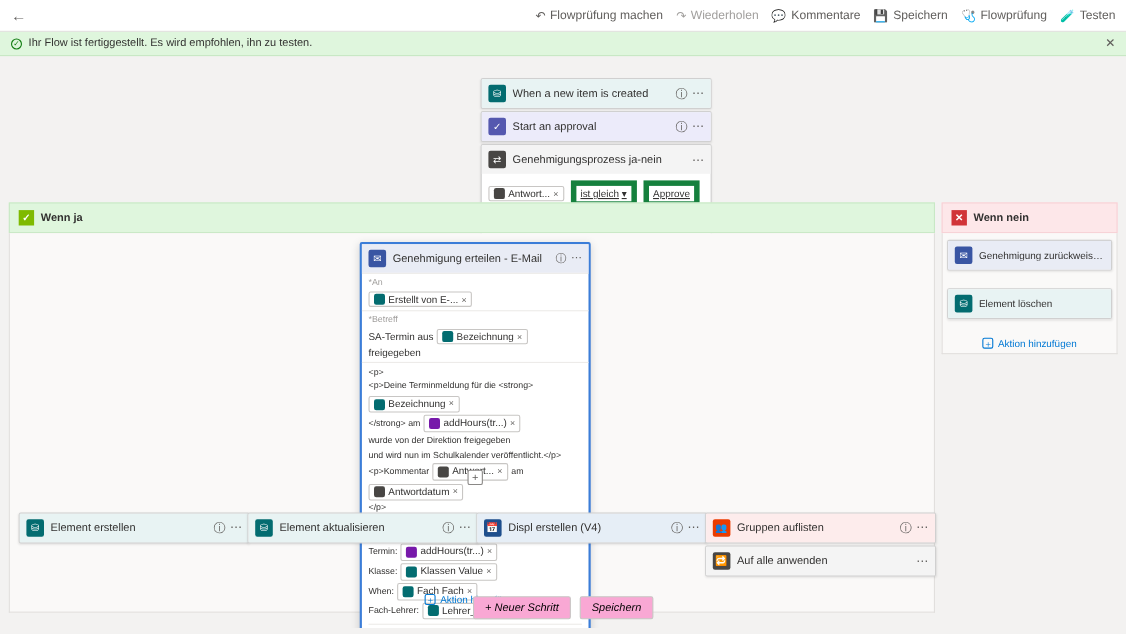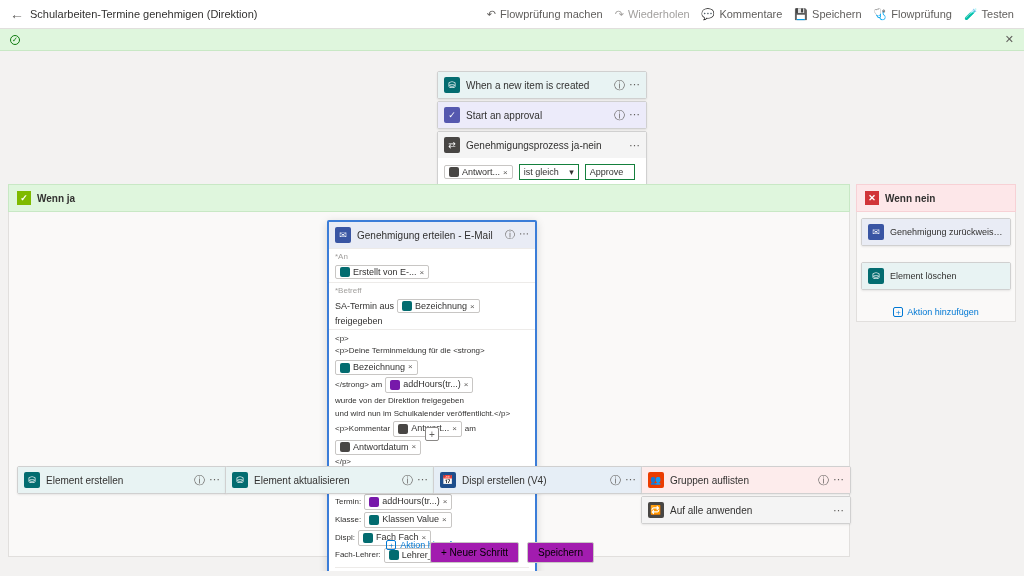--- a/index.html
+++ b/index.html
@@ -33,21 +33,21 @@
   .hdr-start { background:#ecebfa; }
   .hdr-cal   { background:#e6eef6; }
   .hdr-mail  { background:#e9ecf5; }
   .hdr-cond  { background:#f4f4f4; }
   .hdr-o365  { background:#fdecec; }
 
   .cond-body { padding:6px; display:flex; gap:6px; align-items:center; font-size:9px; }
   .cond-body .token, .token { display:inline-flex; align-items:center; background:#fff; border:1px solid #c8c6c4; border-radius:2px; padding:1px 4px; gap:3px; font-size:9px; }
   .token .chip { width:10px; height:10px; display:inline-block; border-radius:2px; }
   .token .x { color:#605e5c; font-size:8px; cursor:pointer; }
-  .sel { border:1px solid #15803d; padding:2px 4px; min-width:60px; display:flex; align-items:center; justify-content:space-between; }
+  .sel { border:5px solid #15803d; padding:2px 4px; min-width:60px; display:flex; align-items:center; justify-content:space-between;text-decoration:underline; }
   .cond-links { display:flex; justify-content:space-between; padding:0 8px 6px; font-size:8px; }
   .cond-links a { color:#0078d4; text-decoration:none; }
   .cond-links .r { color:#a4262c; }
 
   .branch { position:absolute; }
   .branch-hdr { display:flex; align-items:center; gap:6px; padding:6px 8px; font-size:10px; font-weight:600; }
   .branch-yes .branch-hdr { background:#dff6dd; border:1px solid #c8e8c5; }
   .branch-no  .branch-hdr { background:#fde7e9; border:1px solid #f7d1d5; }
   .branch-yes .branch-body, .branch-no .branch-body { border:1px solid #e1dfdd; border-top:none; background:#faf9f8; position:relative; }
   .branch-hdr .mark { width:14px; height:14px; display:flex; align-items:center; justify-content:center; color:#fff; font-size:9px; }
@@ -74,29 +74,28 @@
   .svg-layer { position:absolute; inset:0; pointer-events:none; }
   .arrow { stroke:#8a8886; stroke-width:1; fill:none; }
   .arrow-head { fill:#8a8886; }
 
   .add-pill { position:absolute; width:14px; height:14px; border:1px solid #8a8886; border-radius:2px; background:#fff; display:flex; align-items:center; justify-content:center; font-size:10px; color:#605e5c; cursor:pointer; }
 
   .add-action { color:#0078d4; font-size:9px; display:flex; align-items:center; gap:4px; cursor:pointer; }
   .add-icon { width:10px; height:10px; border:1px solid #0078d4; border-radius:2px; display:flex; align-items:center; justify-content:center; font-size:8px; }
 
   .bottom-bar { position:absolute; left:0; right:0; bottom:0; display:flex; gap:8px; justify-content:center; padding:8px; }
-  .btn { background:#a21caf; border:1px solid #c8c6c4; padding:4px 10px; font-size:10px; cursor:pointer; border-radius:2px; }
+  .btn { background:#f9a8d4; border:1px solid #c8c6c4; padding:4px 10px; font-size:10px; cursor:pointer; border-radius:2px;font-style:italic; }
 </style>
 </head>
 <body>
 
 <div class="header">
   <div class="left">
     <span class="back">←</span>
-    <span>Schularbeiten-Termine genehmigen (Direktion)</span>
   </div>
   <div class="right">
     <span class="cmd">
         <span>↶</span>
         <span>Flowprüfung machen</span>
       </span>
     <span class="cmd disabled">
         <span>↷</span>
         <span>Wiederholen</span>
       </span>
@@ -113,20 +112,21 @@
         <span>Flowprüfung</span>
       </span>
     <span class="cmd">
         <span>🧪</span>
         <span>Testen</span>
       </span>
   </div>
 </div>
 <div class="notice">
   <span class="ok">✓</span>
+  <span>Ihr Flow ist fertiggestellt. Es wird empfohlen, ihn zu testen.</span>
   <span class="close">✕</span>
 </div>
 
 <div class="canvas">
 
   <svg class="svg-layer">
 
     <line class="arrow" x1="542" y1="38" x2="542" y2="50"></line>
     <polygon class="arrow-head" points="542,54 538,48 546,48"></polygon>
 
@@ -284,21 +284,21 @@
             </div>
           <div class="line">
               <span>Klasse:</span>
               <span class="token">
                 <span class="chip chip-sp"></span>
                 <span>Klassen Value</span>
                 <span class="x">×</span>
               </span>
             </div>
           <div class="line">
-              <span>Displ:</span>
+              <span>When:</span>
               <span class="token">
                 <span class="chip chip-sp"></span>
                 <span>Fach Fach</span>
                 <span class="x">×</span>
               </span>
             </div>
           <div class="line">
               <span>Fach-Lehrer:</span>
               <span class="token">
                 <span class="chip chip-sp"></span>

